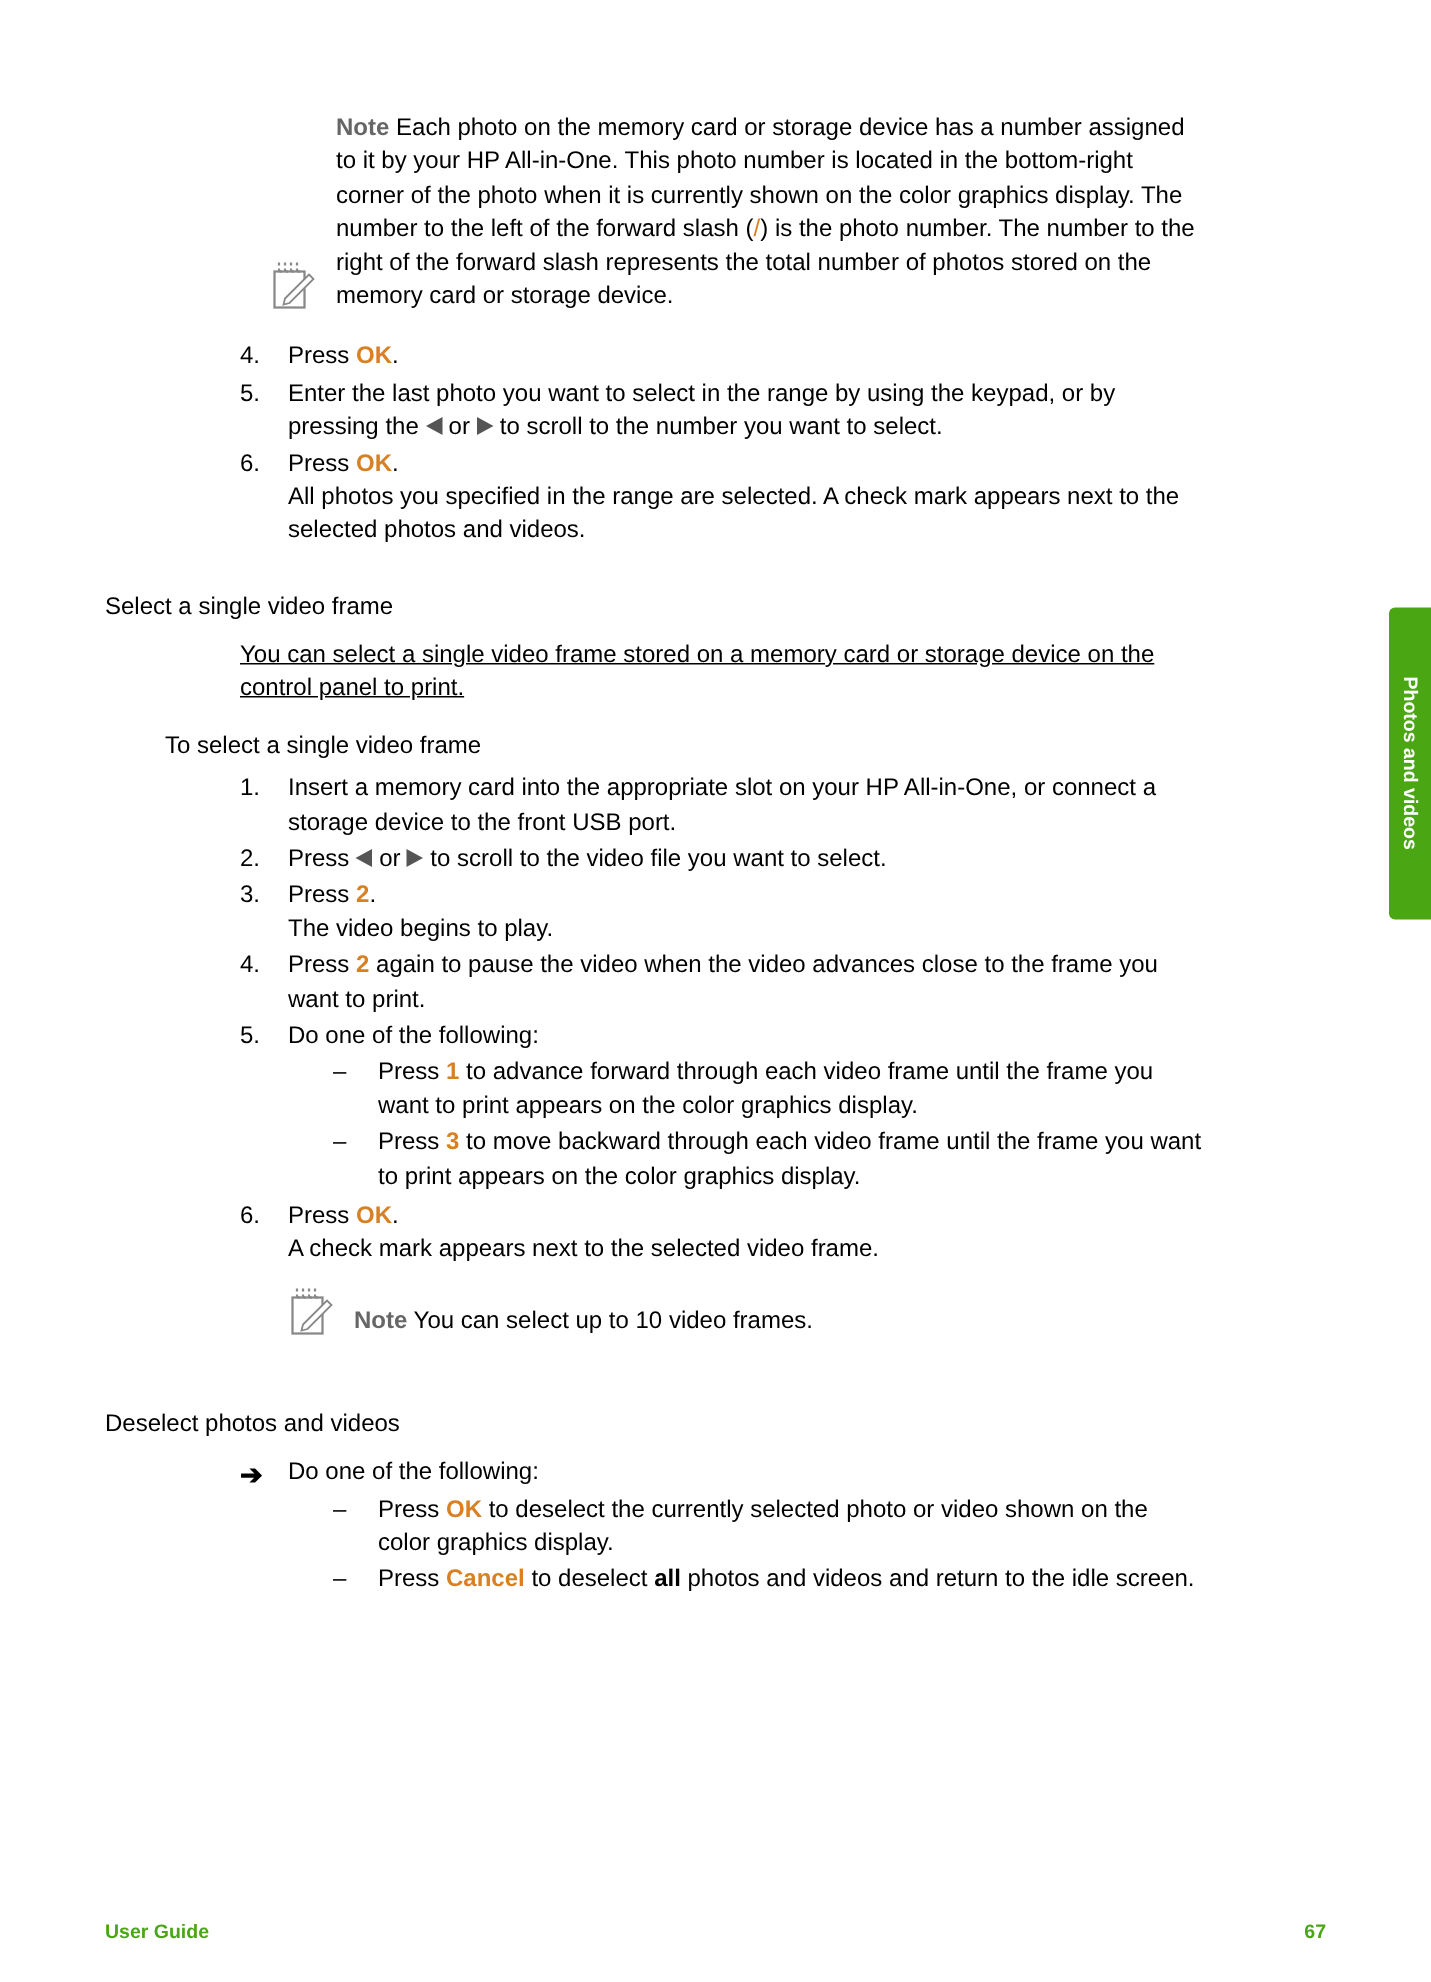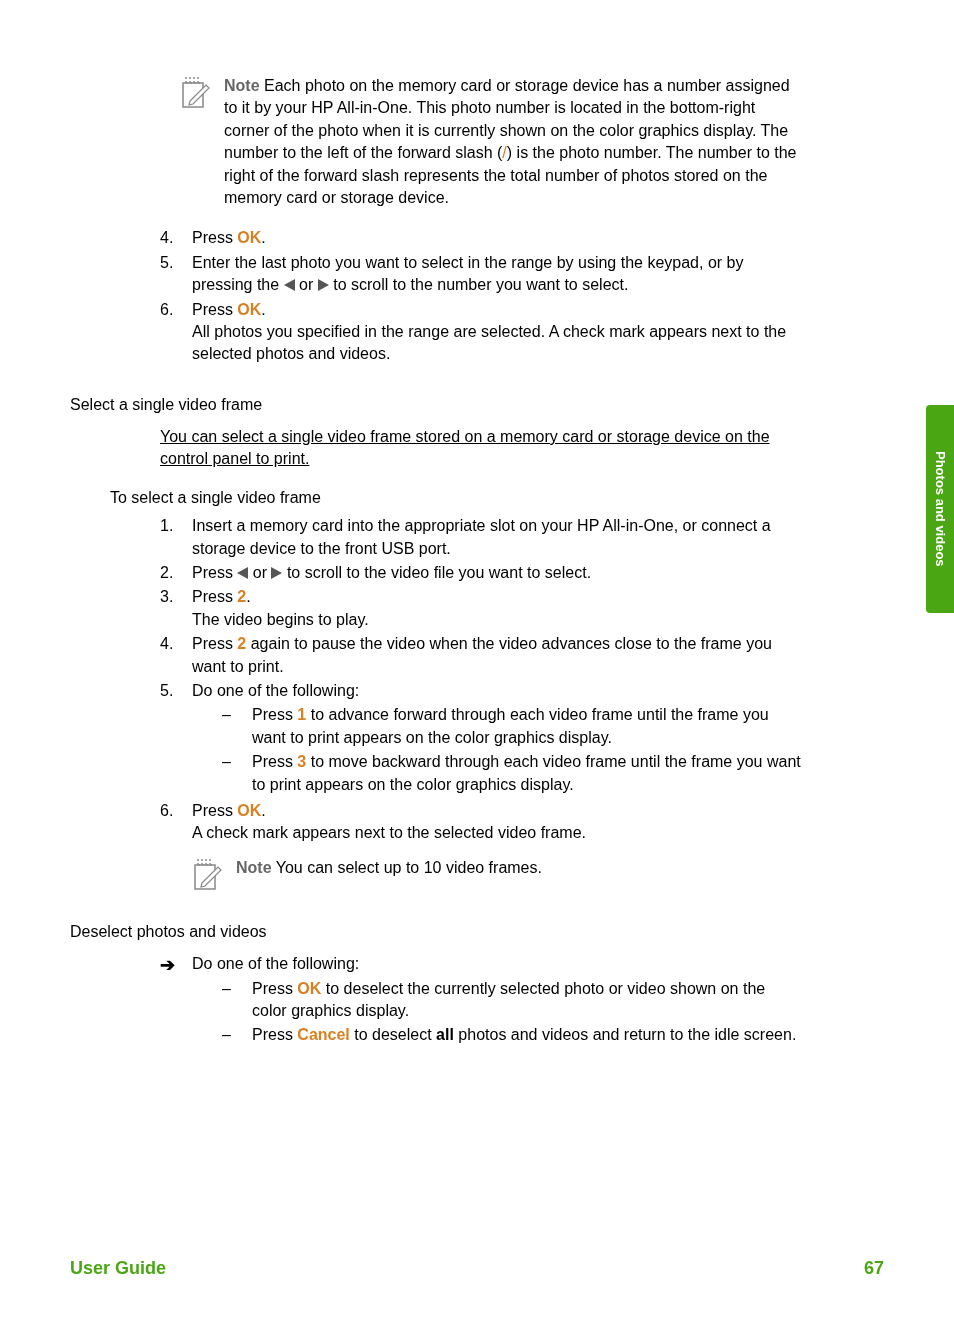--- a/index.html
+++ b/index.html
@@ -33,20 +33,21 @@
       justify-content: center;
       border-top-left-radius: 4px;
       border-bottom-left-radius: 4px;
     }
     .note-block {
       display: flex;
       gap: 14px;
       margin-left: 110px;
       margin-right: 80px;
       margin-bottom: 18px;
+      align-items: flex-end;
     }
     .note-icon {
       width: 30px;
       height: 36px;
       flex-shrink: 0;
       position: relative;
     }
     .note-icon svg { width: 30px; height: 36px; }
     .note-text { flex: 1; }
     .note-label { font-weight: bold; color: #666; }
@@ -111,26 +112,26 @@
       text-decoration: underline;
     }
     .subhead {
       font-weight: normal;
       margin-left: 40px;
       margin-right: 80px;
       margin-bottom: 6px;
     }
     .footer {
       position: absolute;
-      bottom: 40px;
+      bottom: 24px;
       left: 70px;
       right: 70px;
       display: flex;
       justify-content: space-between;
-      font-size: 18px;
+      font-size: 13px;
       font-weight: bold;
       color: #4ba614;
     }
   </style>
 </head>
 <body>
 
 <div class="side-tab">Photos and videos</div>
 
 <div class="page">
@@ -237,21 +238,21 @@
         <path d="M 6 6 C 6 8 6 8 8 8 M 10 6 C 10 8 10 8 12 8 M 14 6 C 14 8 14 8 16 8 M 18 6 C 18 8 18 8 20 8" stroke="#888" stroke-width="1.5" fill="none"></path>
         <path d="M 10 26 L 26 10 L 29 13 L 13 29 L 9 30 Z" fill="#fff" stroke="#888" stroke-width="1.2"></path>
       </svg>
     </div>
     <div class="note-text">
       <span class="note-label">Note</span>
       <span>You can select up to 10 video frames.</span>
     </div>
   </div>
 
-  <div class="h3" style="margin-top:28px;">Deselect photos and videos</div>
+  <div class="h3" style="margin-top:46px;">Deselect photos and videos</div>
 
   <div class="ol">
     <div class="ol-item">
       <div class="ol-num arrow-go">➔</div>
       <div class="ol-body">
         <div>Do one of the following:</div>
         <div class="sub-list">
           <div class="sub-item">
             <div class="sub-dash">–</div>
             <div class="sub-body">

